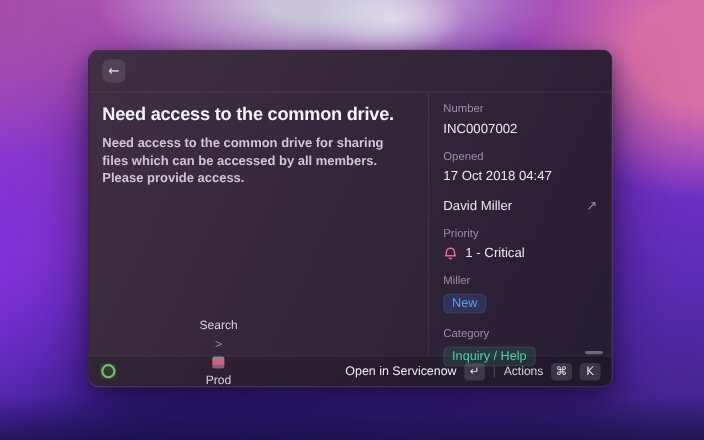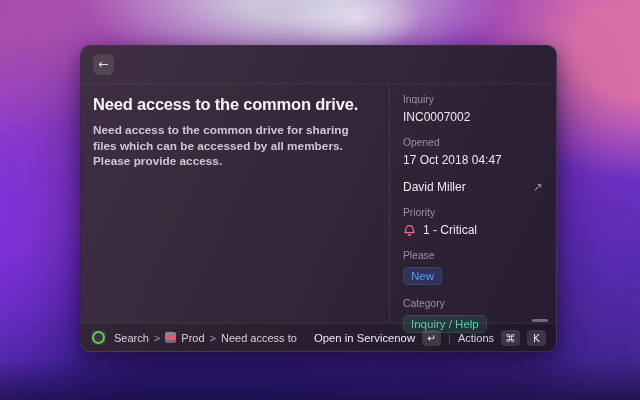--- a/index.html
+++ b/index.html
@@ -48,21 +48,21 @@
   .badge-blue{color:#4ba0ff;background:rgba(75,140,255,.16);border:1px solid rgba(75,140,255,.18);}
   .badge-green{color:#45d6a0;background:rgba(70,214,160,.12);border:1px solid rgba(70,214,160,.16);}
   .scrollthumb{position:absolute;right:8px;bottom:1px;width:16px;height:3px;border-radius:2px;
     background:rgba(255,255,255,.35);}
 
   .statusbar{height:27px;flex:0 0 27px;display:flex;align-items:center;gap:8px;padding:0 10px;
     border-top:1px solid rgba(255,255,255,.08);background:rgba(8,4,14,.18);font-size:11px;color:#d8d1de;}
   .snbadge{width:15px;height:15px;border-radius:4px;background:rgba(255,255,255,.07);
     display:flex;align-items:center;justify-content:center;flex:0 0 15px;}
   .snring{width:9px;height:9px;border-radius:50%;border:2.5px solid #57d546;box-sizing:content-box;}
-  .crumbs{display:flex;align-items:center;gap:5px;white-space:nowrap;overflow:hidden;}
+  .crumbs{display:flex;align-items:center;gap:5px;white-space:nowrap;overflow:hidden;flex-direction:column;}
   .sep{color:#a79dae;}
   .prodicon{width:11px;height:11px;border-radius:2px;display:inline-block;flex:0 0 11px;
     background:linear-gradient(to bottom,#8a8494 0 30%,#e05a78 30% 72%,#6e6878 72% 100%);}
   .spacer{flex:1;}
   .rgroup{display:flex;align-items:center;gap:7px;white-space:nowrap;}
   .action-label{color:#eee9f2;font-size:11.3px;}
   .key{min-width:11px;height:16px;padding:0 4px;border-radius:4px;background:rgba(255,255,255,.13);
     color:#e8e2ec;font-size:10.5px;display:flex;align-items:center;justify-content:center;
     font-family:"DejaVu Sans",sans-serif;}
   .vdiv{color:rgba(255,255,255,.22);font-size:11px;}
@@ -79,21 +79,21 @@
 
     <div class="bodyrow">
       <div class="main">
         <h1 class="title">Need access to the common drive.</h1>
         <p class="desc">Need access to the common drive for sharing files which can be accessed by all members. Please provide access.</p>
       </div>
 
       <div class="sidebar">
 
         <div class="field">
-          <div class="flabel">Inquiry</div>
+          <div class="flabel">Number</div>
           <div class="fvalue">INC0007002</div>
         </div>
 
         <div class="field">
           <div class="flabel">Opened</div>
           <div class="fvalue">17 Oct 2018 04:47</div>
         </div>
 
         <div class="field">
           <div class="fvalue vrow">
@@ -109,21 +109,21 @@
               <svg width="13" height="13" viewBox="0 0 16 16" fill="none" stroke="#ef6a93" stroke-width="1.6" stroke-linecap="round" stroke-linejoin="round">
                 <path d="M12.5 6.5a4.5 4.5 0 0 0-9 0c0 3-1.2 4-1.2 4h11.4s-1.2-1-1.2-4"></path>
                 <path d="M6.6 13a1.6 1.6 0 0 0 2.8 0"></path>
               </svg>
             </span>
             <span>1 - Critical</span>
           </div>
         </div>
 
         <div class="field">
-          <div class="flabel">Please</div>
+          <div class="flabel">Miller</div>
           <span class="badge badge-blue">New</span>
         </div>
 
         <div class="field">
           <div class="flabel">Category</div>
           <span class="badge badge-green">Inquiry / Help</span>
         </div>
 
         <div class="scrollthumb"></div>
       </div>

